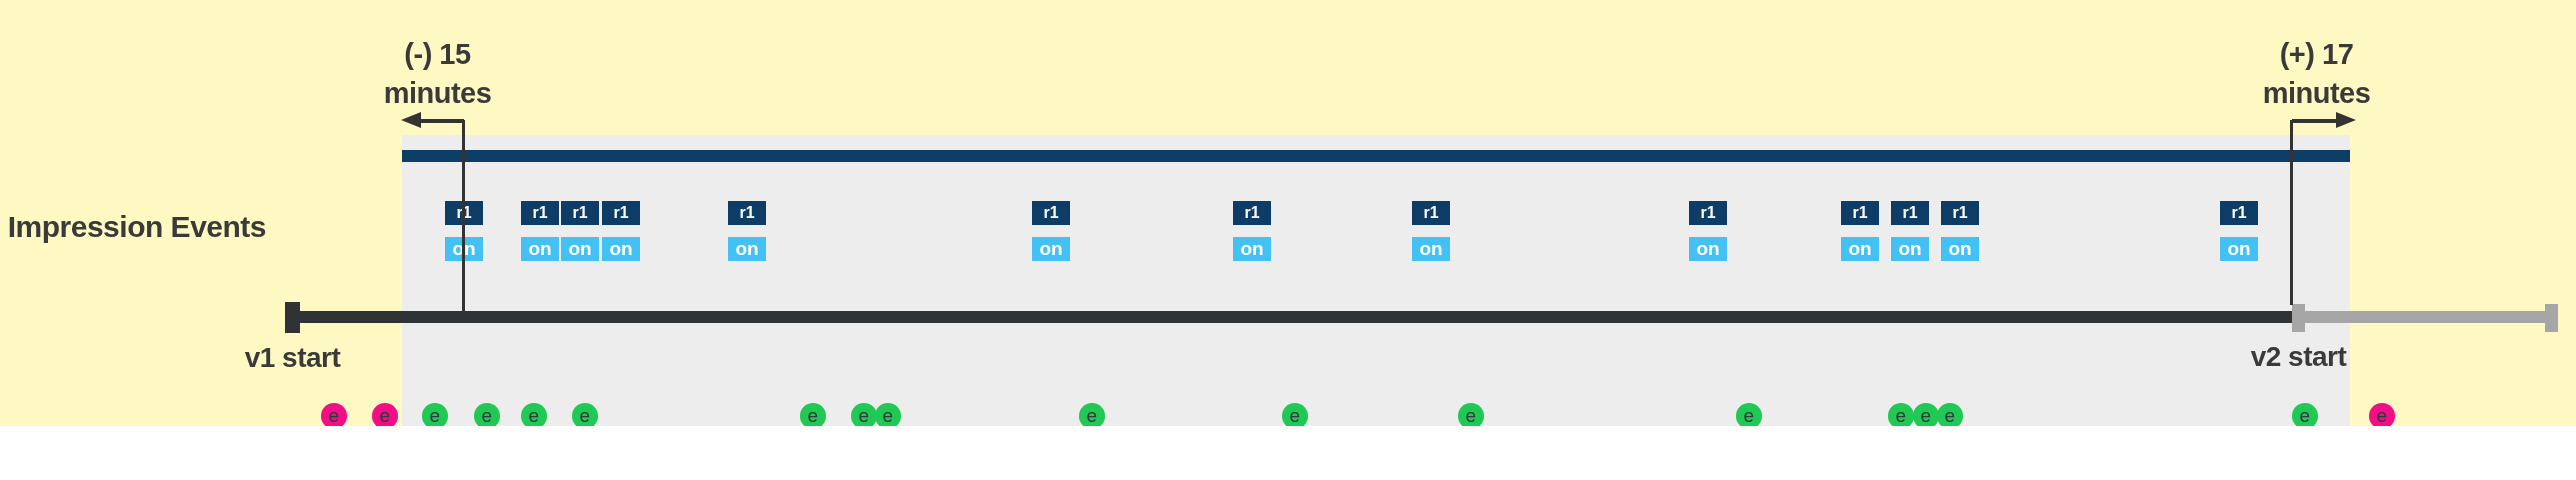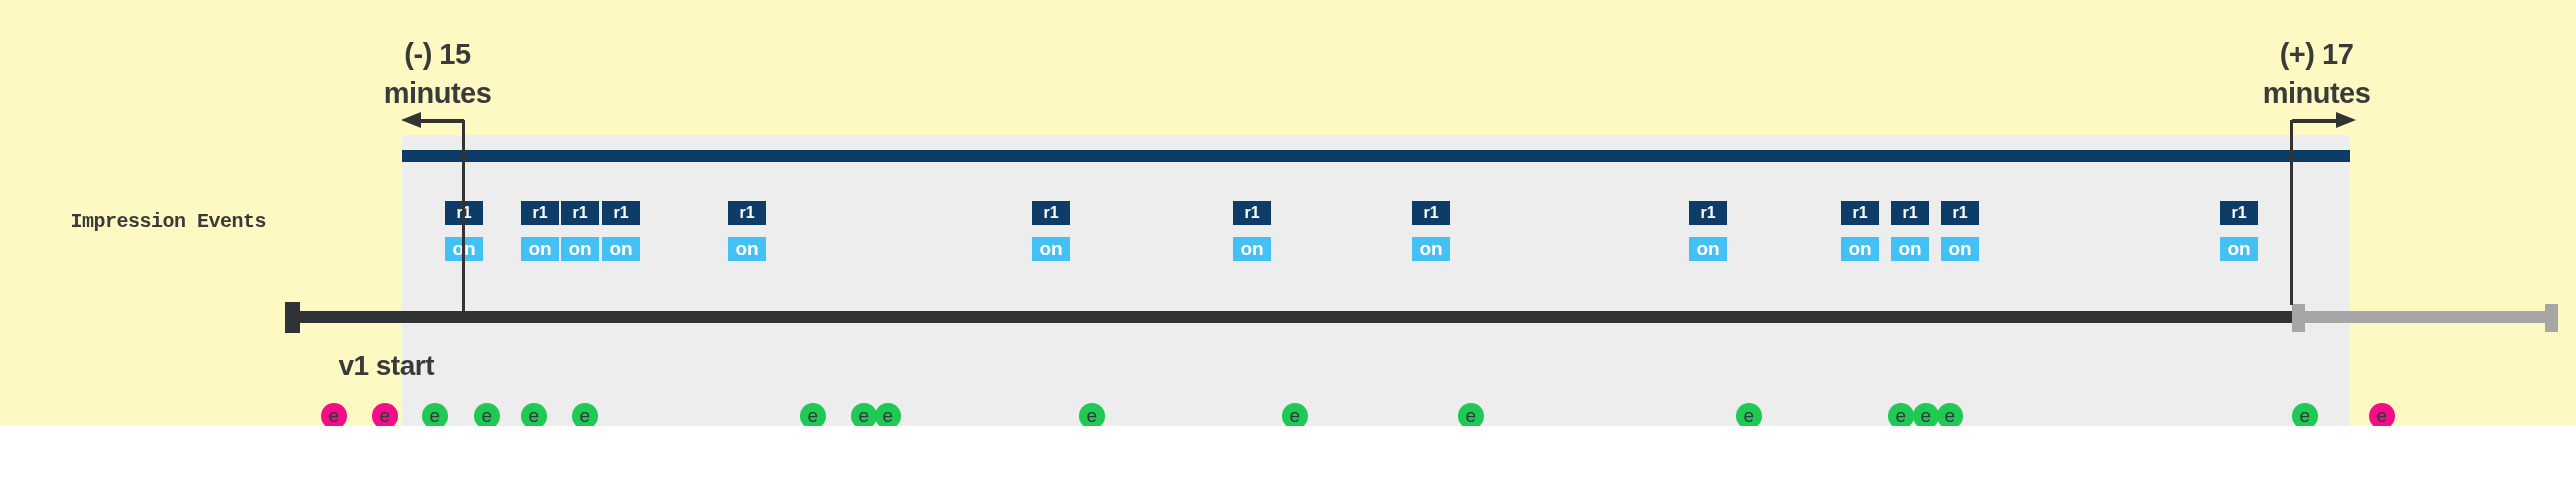--- a/index.html
+++ b/index.html
@@ -97,36 +97,35 @@
     line-height: 39px;
     letter-spacing: -0.5px;
     z-index: 7;
   }
   .winlabel.minus { left: 296px; }
   .winlabel.plus  { left: 2175px; }
   .rowlabel {
     position: absolute;
     left: 0; width: 266px;
     text-align: right;
-    font-size: 20px; font-weight: 700;
+    font-size: 30px; font-weight: 700;
     letter-spacing: -0.5px;
     z-index: 7;
-    font-family: Liberation Mono, monospace;
   }
   .rowlabel.impression { top: 210px; }
   .rowlabel.external   { top: 398px; }
   .startlabel {
     position: absolute;
     width: 283px;
     text-align: center;
     font-size: 28px; font-weight: 700;
     letter-spacing: -0.5px;
     z-index: 7;
   }
-  .startlabel.v1 { left: 151px;  top: 350px; text-align: right; }
+  .startlabel.v1 { left: 151px;  top: 342px; }
   .startlabel.v2 { left: 2157px; top: 341px; }
   
   .imp-box {
     position: absolute;
     width: 38px; height: 23.6px; top: 201px;
     background: var(--navy, #0d3c67);
     color: #ffffff;
     font-size: 16px; font-weight: 700;
     line-height: 23.6px; text-align: center;
     z-index: 5;
@@ -178,20 +177,21 @@
   <div class="hline right"></div>
   <div class="tri right"></div>
   <div class="winlabel plus">
     <div>(+) 17</div>
     <div>minutes</div>
   </div>
 
   <div class="rowlabel impression">Impression Events</div>
 
   <div class="startlabel v1">v1 start</div>
+  <div class="startlabel v2">v2 start</div>
 
   <div id="impressions">
       <div class="imp-box" style="left: 445px;">r1</div>
       <div class="imp-on" style="left: 445px;">on</div>
       <div class="imp-box" style="left: 521px;">r1</div>
       <div class="imp-on" style="left: 521px;">on</div>
       <div class="imp-box" style="left: 561px;">r1</div>
       <div class="imp-on" style="left: 561px;">on</div>
       <div class="imp-box" style="left: 602px;">r1</div>
       <div class="imp-on" style="left: 602px;">on</div>

